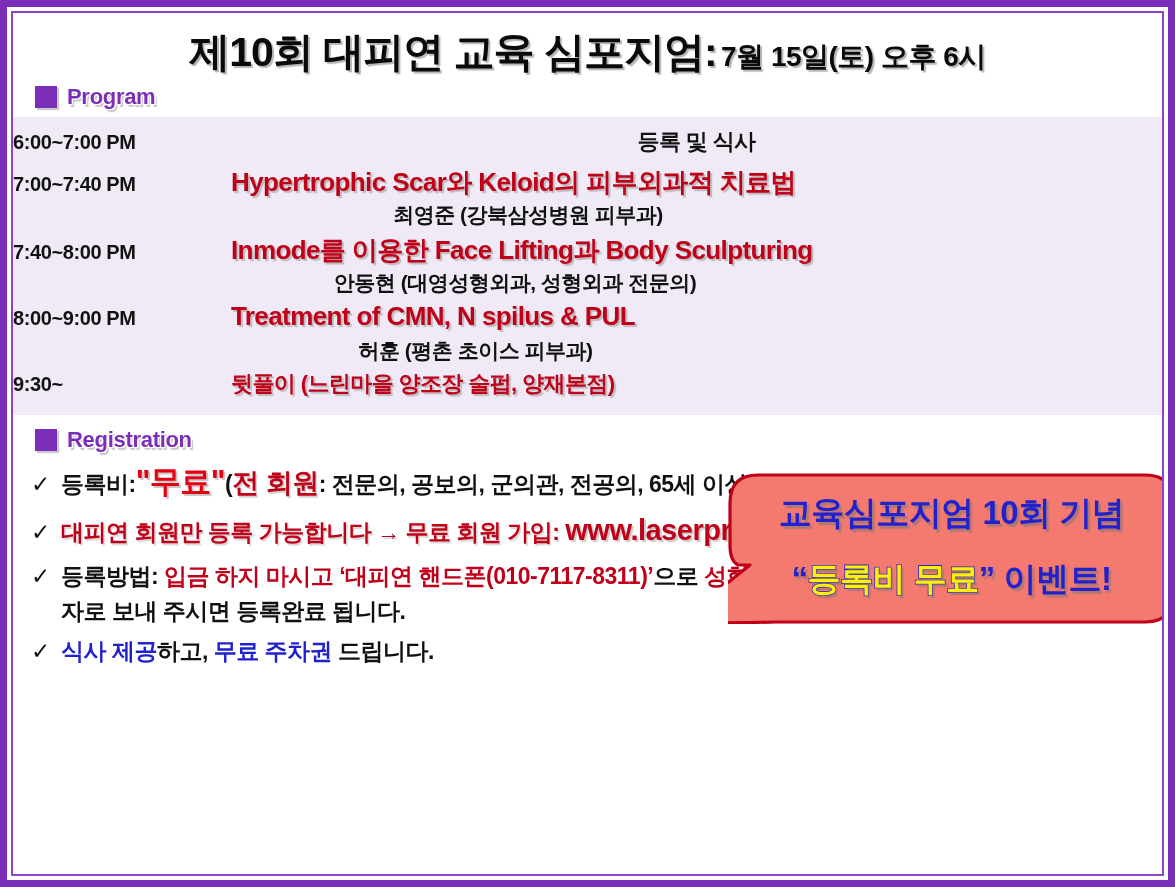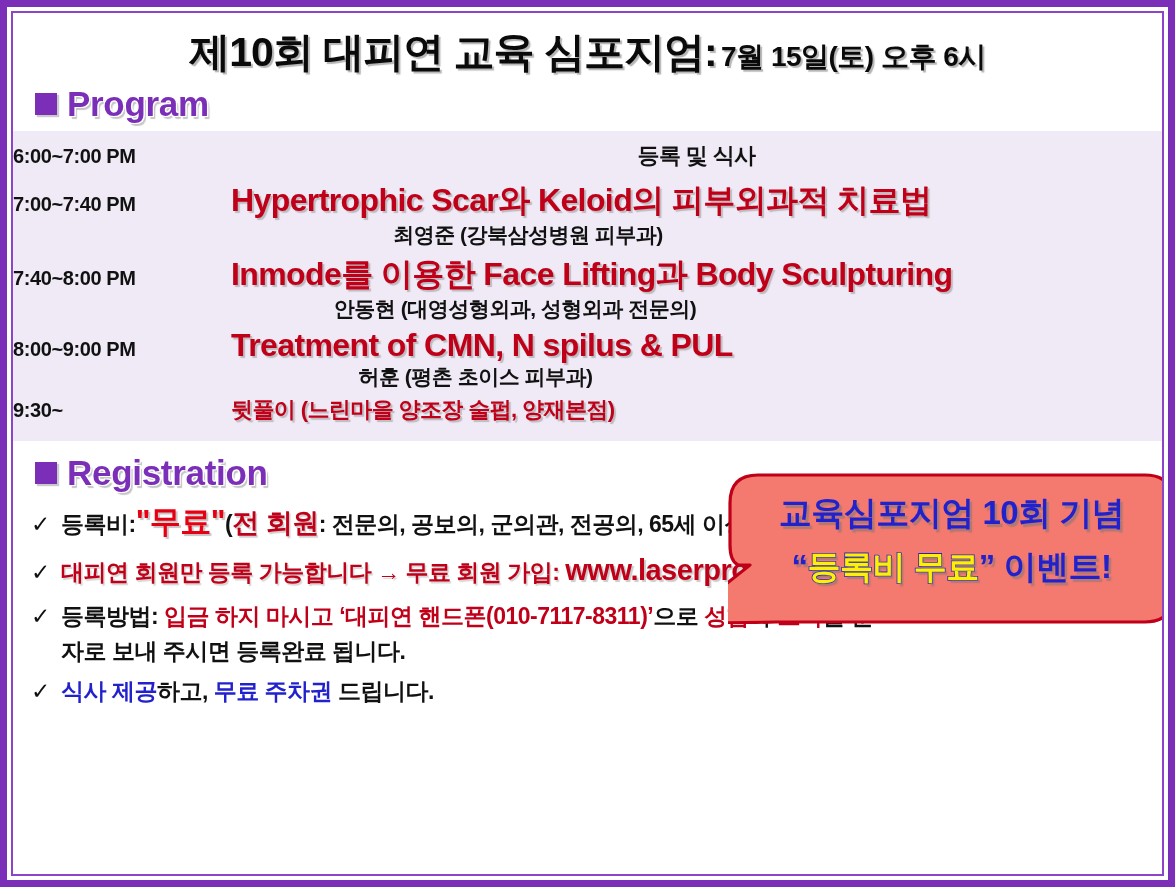--- a/index.html
+++ b/index.html
@@ -49,21 +49,21 @@
     gap:10px;
     padding-left:22px;
     margin-top:4px;
   }
   .sec-square{
     width:22px;height:22px;background:#7B2EB8;
     display:inline-block;flex:0 0 auto;
     box-shadow:2px 2px 1px rgba(150,150,150,.5);
   }
   .sec-label{
-    font-size:35px;font-weight:bold;color:#7B2EB8;
+    font-size:22px;font-weight:bold;color:#7B2EB8;
     letter-spacing:-.3px;
     text-shadow:
       -1.2px -1.2px 0 #ffffff, 1.2px -1.2px 0 #ffffff,
       -1.2px  1.2px 0 #ffffff, 1.2px  1.2px 0 #ffffff,
        2.5px 2.5px 1px rgba(150,150,150,.55);
   }
 
   
   .program{
     background:#EFEAF5;
@@ -80,21 +80,21 @@
     flex:0 0 218px;
     text-align:left;
     padding-right:24px;
     box-sizing:border-box;
     font-size:20px;font-weight:bold;color:#111;
     letter-spacing:-.4px;
     white-space:nowrap;
   }
   .ptitle{
     flex:1 1 auto;
-    font-size:32px;font-weight:bold;
+    font-size:26px;font-weight:bold;
     letter-spacing:-.6px;
     white-space:nowrap;
     color:#C00018;
     text-shadow:2px 2px 1px rgba(140,140,140,.5);
   }
   .ptitle.plain{
     color:#111;font-size:22px;
     text-shadow:none;
     text-align:center;
   }
@@ -128,21 +128,21 @@
     font-weight:bold;
     letter-spacing:-.5px;
   }
   .bubble-line1{
     top:18px;
     font-size:33px;
     color:#2222CC;
     text-shadow:2.5px 2.5px 1px rgba(120,120,120,.55);
   }
   .bubble-line2{
-    top:72px;
+    top:84px;
     font-size:33px;
     color:#2222CC;
     text-shadow:2.5px 2.5px 1px rgba(120,120,120,.5);
   }
   .hl-yellow{
     color:#FFF000;
     -webkit-text-stroke:1.6px #2222CC;
     paint-order:stroke fill;
   }
 

